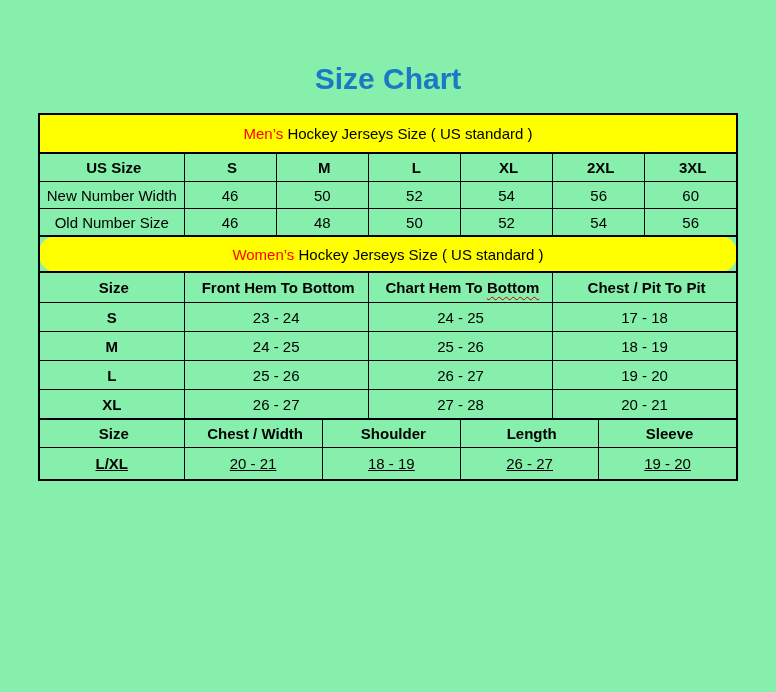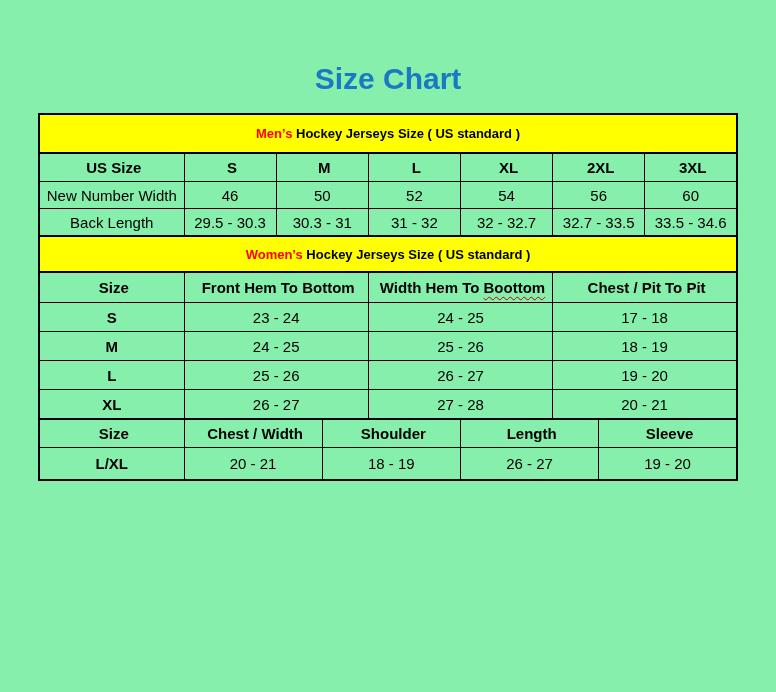--- a/index.html
+++ b/index.html
@@ -35,44 +35,44 @@
     font-size:15px;
     padding:0 2px;
     white-space:nowrap;
     overflow:hidden;
   }
   th{font-weight:bold;padding-left:6px;}
   td{font-weight:normal;}
   .bold{font-weight:bold;}
   .band td{
     background:#FFFF00;
-    font-weight:bold;
-    font-size:13px;
+    font-weight:normal;
+    font-size:15px;
     border-bottom:2px solid #000;
   }
   .red{color:#FF0000;}
   .wavy{
     text-decoration-line:underline;
     text-decoration-style:wavy;
     text-decoration-color:#C00000;
     text-decoration-thickness:1px;
     text-underline-offset:3px;
   }
   .c-label{width:145px;}
   
   .men .band td{height:37px;}
   .men .hdr th{height:27px;}
   .men .data td{height:26px;}
-  .women .band td{height:34px;}
+  .women .band td{height:34px;border-radius:17px;}
   .women .hdr th{height:29px;}
   .women .data td{height:28px;}
   .youth .band td{height:32px;}
   .youth .hdr th{height:27px;}
   .youth .data td{height:28px;}
-  .youth .last td{height:31px;}
+  .youth .last td{height:31px;text-decoration:underline;}
 </style>
 </head>
 <body>
 
 <div class="canvas">
 
   <h1 class="title">Size Chart</h1>
 
   <div class="tables">
 
@@ -102,46 +102,46 @@
         <tr class="data">
           <td>New Number Width</td>
           <td>46</td>
           <td>50</td>
           <td>52</td>
           <td>54</td>
           <td>56</td>
           <td>60</td>
         </tr>
         <tr class="data">
-          <td>Back Length</td>
-          <td>29.5 - 30.3</td>
-          <td>30.3 - 31</td>
-          <td>31 - 32</td>
-          <td>32 - 32.7</td>
-          <td>32.7 - 33.5</td>
-          <td>33.5 - 34.6</td>
+          <td>Old Number Size</td>
+          <td>46</td>
+          <td>48</td>
+          <td>50</td>
+          <td>52</td>
+          <td>54</td>
+          <td>56</td>
         </tr>
       </tbody>
     </table>
 
     <table class="women">
       <colgroup>
           <col class="c-label">
           <col>
           <col>
           <col>
         </colgroup>
       <tbody>
         <tr class="band">
           <td colspan="4"><span class="red">Women’s</span><span> Hockey Jerseys Size ( US standard )</span></td>
         </tr>
         <tr class="hdr">
           <th>Size</th>
           <th>Front Hem To Bottom</th>
-          <th><span>Width Hem To </span><span class="wavy">Boottom</span></th>
+          <th><span>Chart Hem To </span><span class="wavy">Bottom</span></th>
           <th>Chest / Pit To Pit</th>
         </tr>
         <tr class="data">
           <td class="bold">S</td>
           <td>23 - 24</td>
           <td>24 - 25</td>
           <td>17 - 18</td>
         </tr>
         <tr class="data">
           <td class="bold">M</td>

